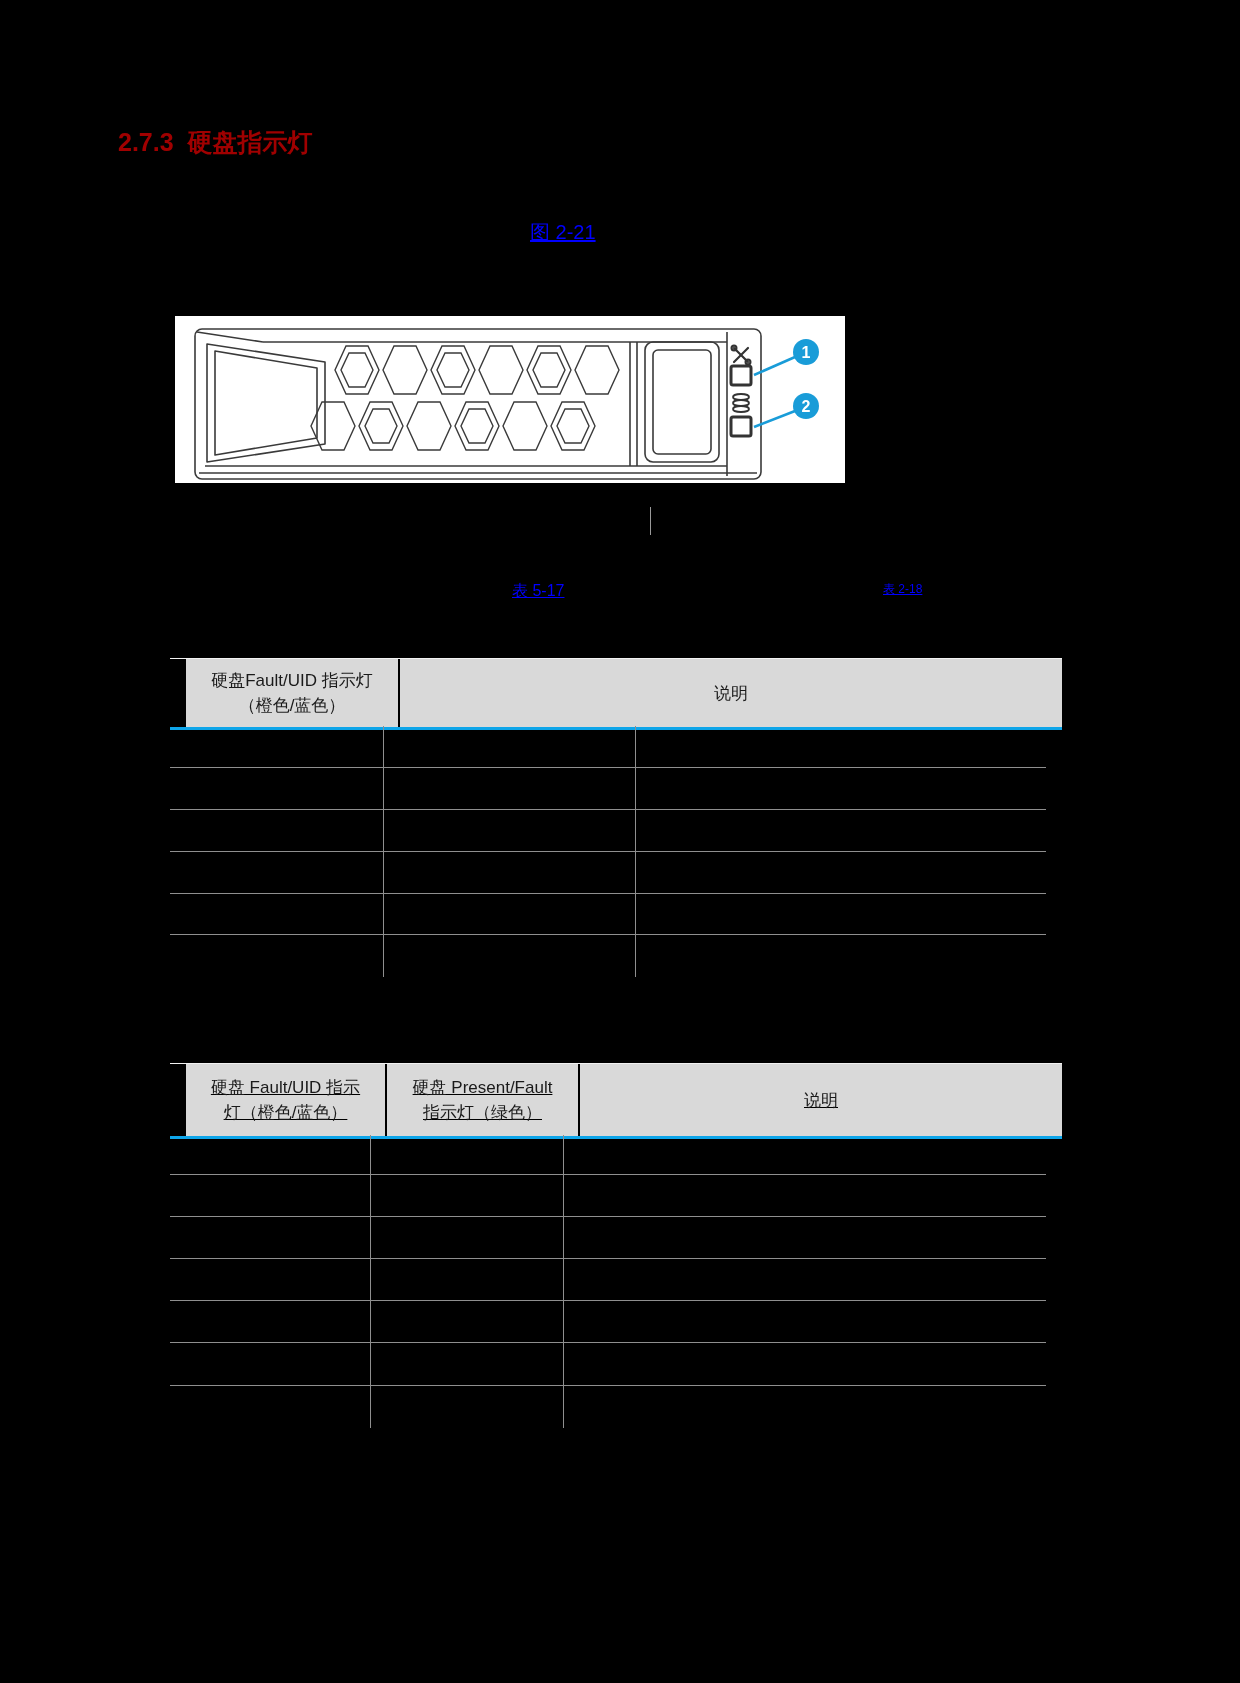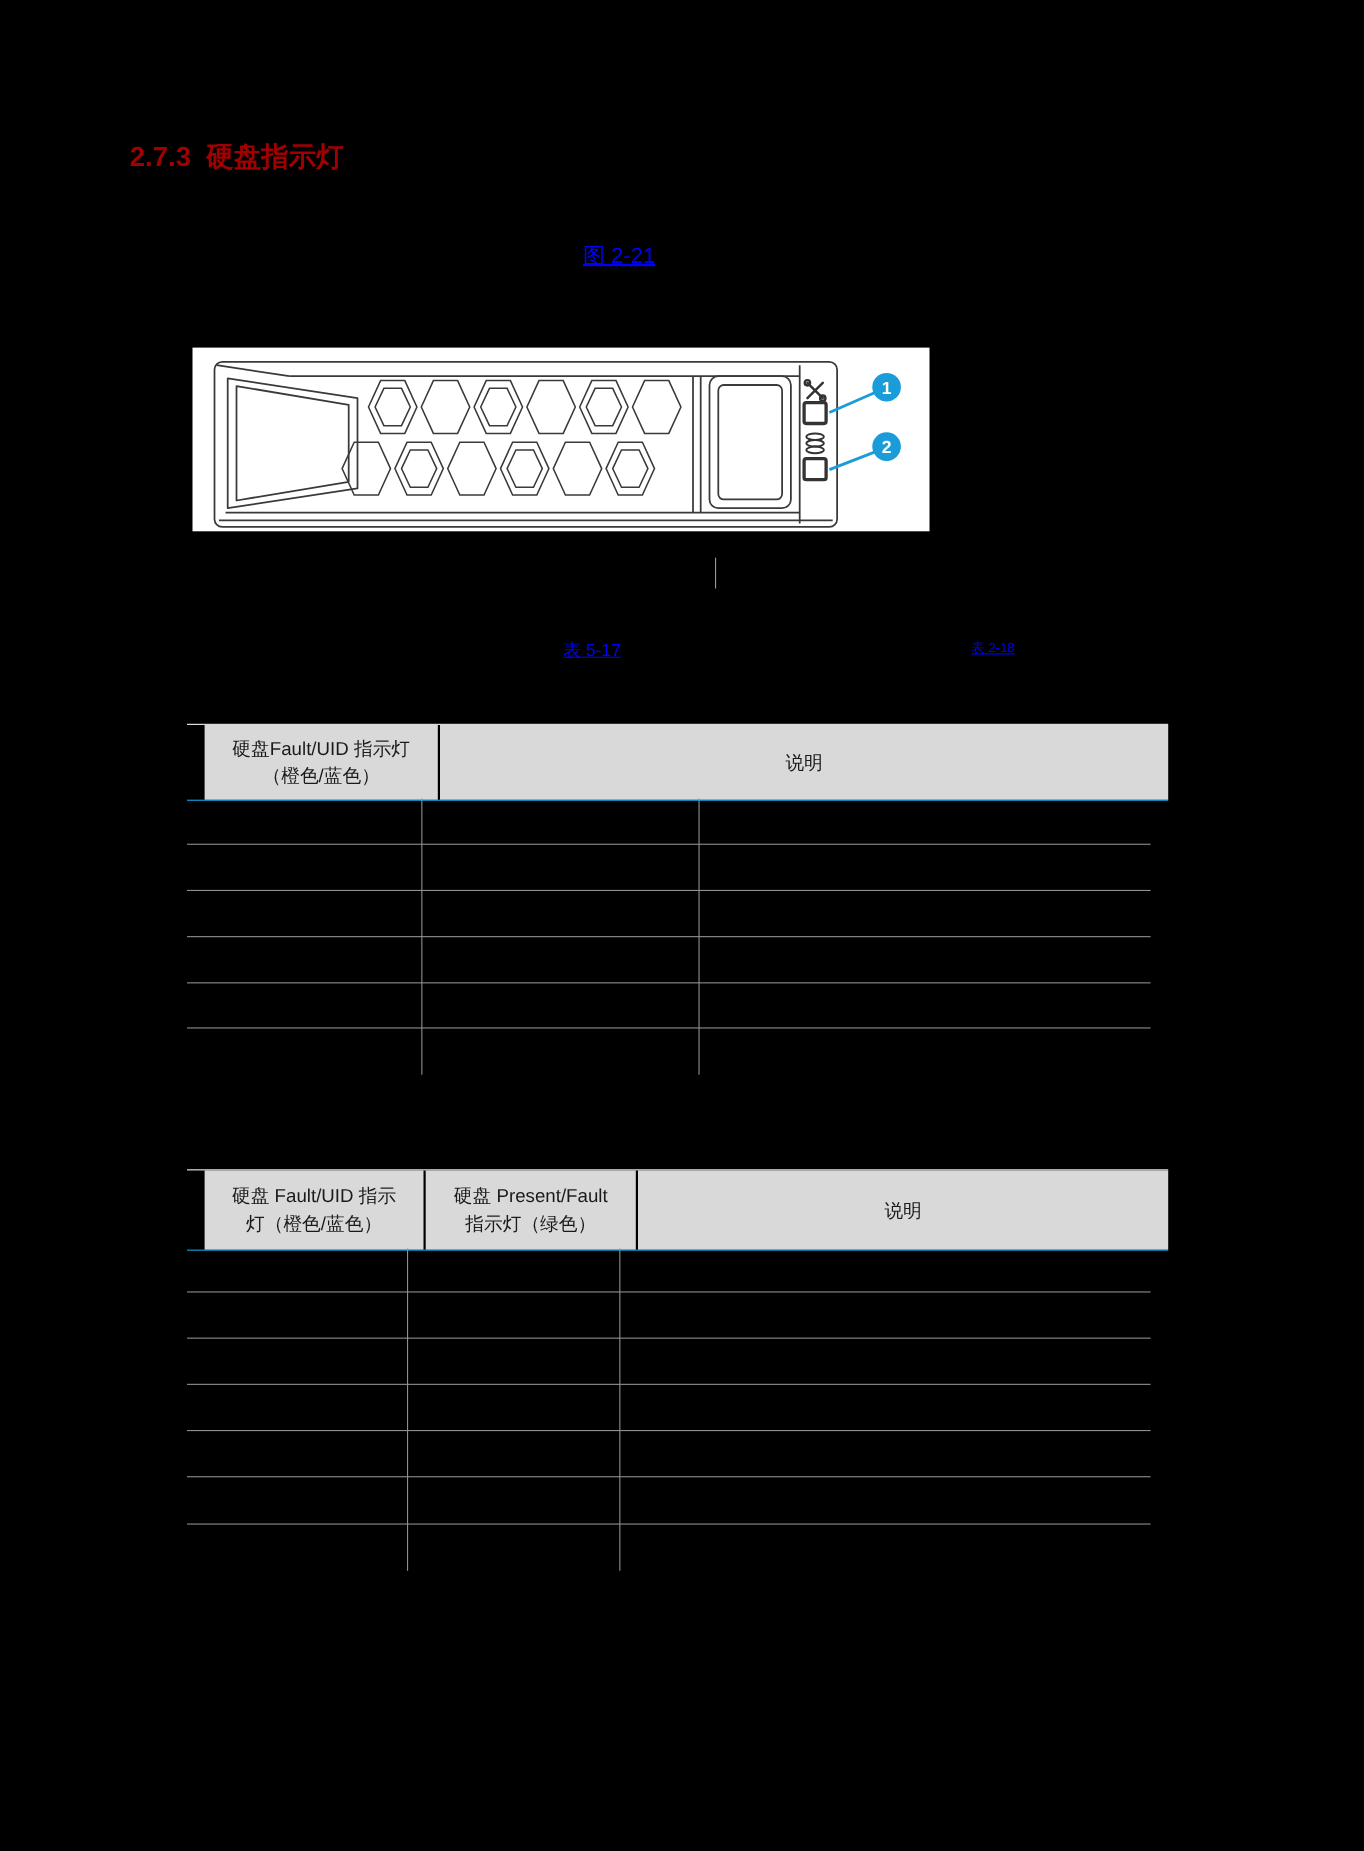--- a/index.html
+++ b/index.html
@@ -6,21 +6,21 @@
   #page{position:relative;width:1240px;height:1683px;background:#000;overflow:hidden;
         font-family:"Liberation Sans","DejaVu Sans",sans-serif;}
   .abs{position:absolute;}
   #heading{left:118px;top:126px;font-size:25px;font-weight:bold;color:#A00000;white-space:pre;}
   .doclink{color:#0000FF;text-decoration:underline;cursor:pointer;}
   #fig-link{left:490px;top:219px;font-size:20px;margin-left:40px;}
   #t17-link{left:512px;top:581px;font-size:16px;}
   #t18-link{left:883px;top:581px;font-size:12px;}
   #figure-panel{left:175px;top:316px;width:670px;height:167px;background:#fff;}
   #legend-divider{left:650px;top:507px;width:1px;height:28px;background:#9a9a9a;}
-  .thead{display:flex;gap:2px;background:#000;border-top:1px solid #f2f2f2;border-bottom:1px solid #0ea5e9;padding-left:16px;}
+  .thead{display:flex;gap:2px;background:#000;border-top:1px solid #f2f2f2;border-bottom:3px solid #0ea5e9;padding-left:16px;}
   .hcell{background:#d9d9d9;color:#1a1a1a;font-size:17px;line-height:25px;
          display:flex;flex-direction:column;align-items:center;justify-content:center;text-align:center;}
   .tbody{position:absolute;}
   .trow{box-sizing:border-box;display:flex;}
   .trow.bordered{border-bottom:1px solid #8F8F8F;}
   .tcell{color:#000;font-size:15px;overflow:hidden;}
   .vdiv{position:absolute;top:0;bottom:0;width:1px;background:#8F8F8F;}
 </style>
 </head>
 <body>
@@ -139,21 +139,21 @@
       </div>
       <div class="trow" style="height: 42px;">
         <span class="tcell" style="width: 212px;"></span>
         <span class="tcell" style="width: 250px;"></span>
         <span class="tcell" style="width: 414px;"></span>
       </div>
       <div class="vdiv" style="left: 213px;"></div>
       <div class="vdiv" style="left: 465px;"></div>
     </div>
 
-  <div class="abs thead" style="left:170px;top:1063px;width:876px;height:72px;">
+  <div class="abs thead" style="left:170px;top:1063px;width:876px;height:72px;text-decoration:underline;">
     <div class="hcell" style="width:199px;">
       <span>硬盘 Fault/UID 指示</span>
       <span>灯（橙色/蓝色）</span>
     </div>
     <div class="hcell" style="width:191px;">
       <span>硬盘 Present/Fault</span>
       <span>指示灯（绿色）</span>
     </div>
     <div class="hcell" style="flex:1;">
       <span>说明</span>

